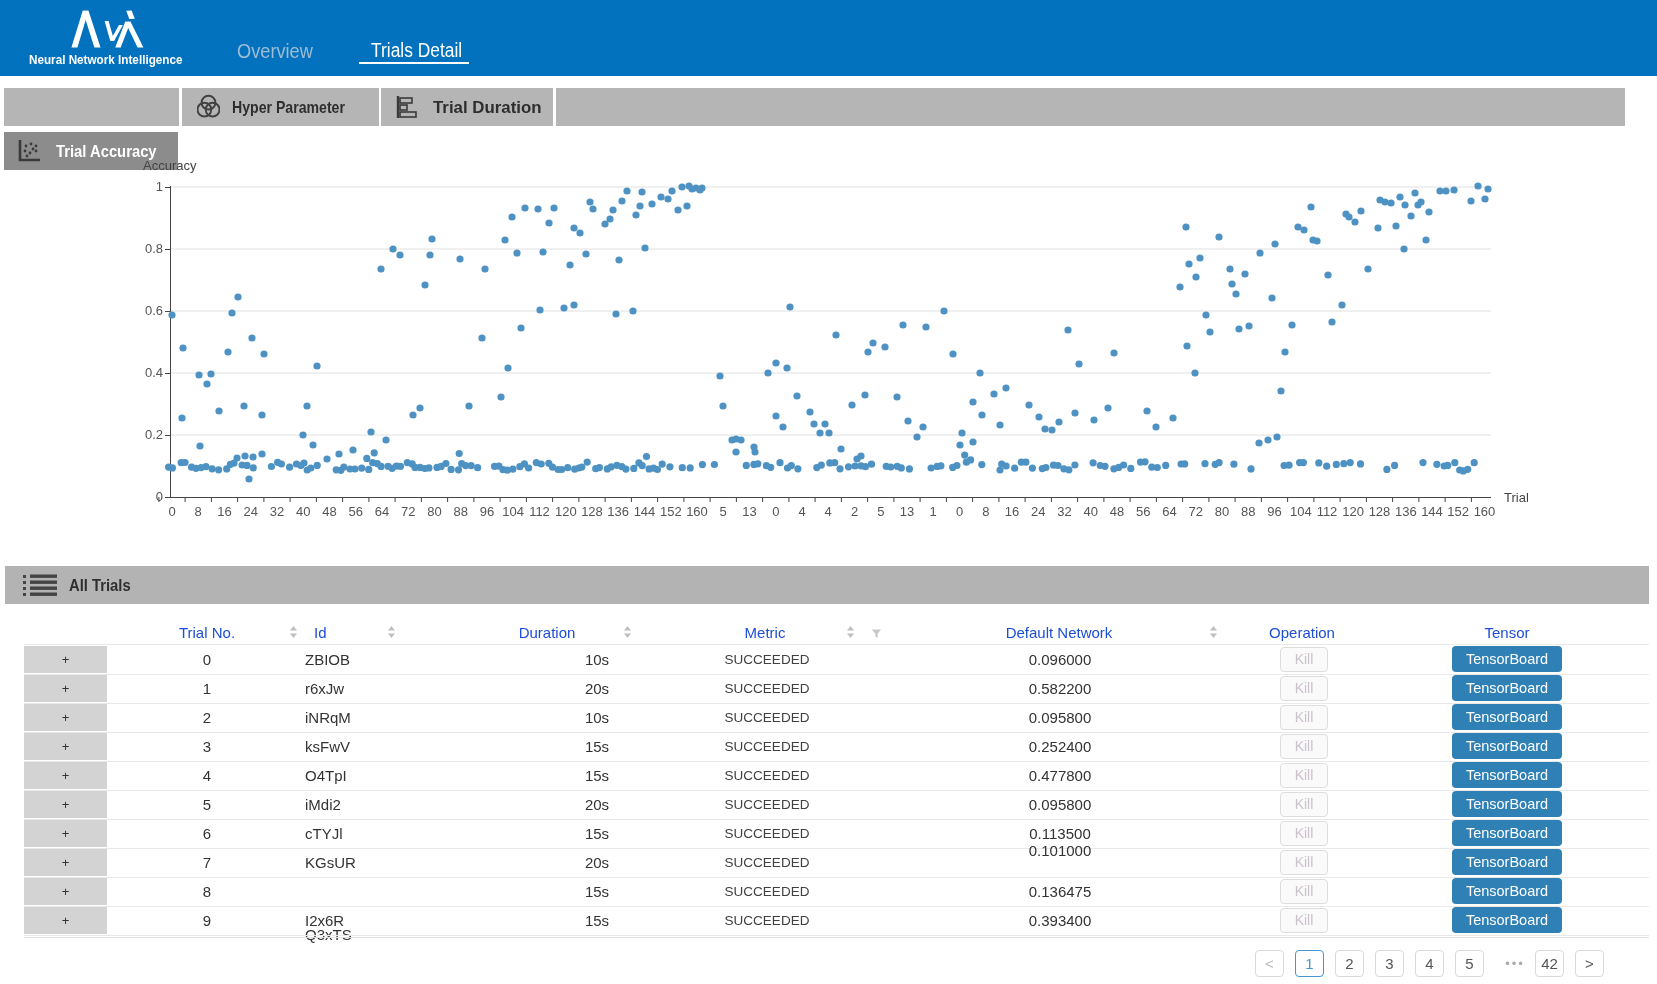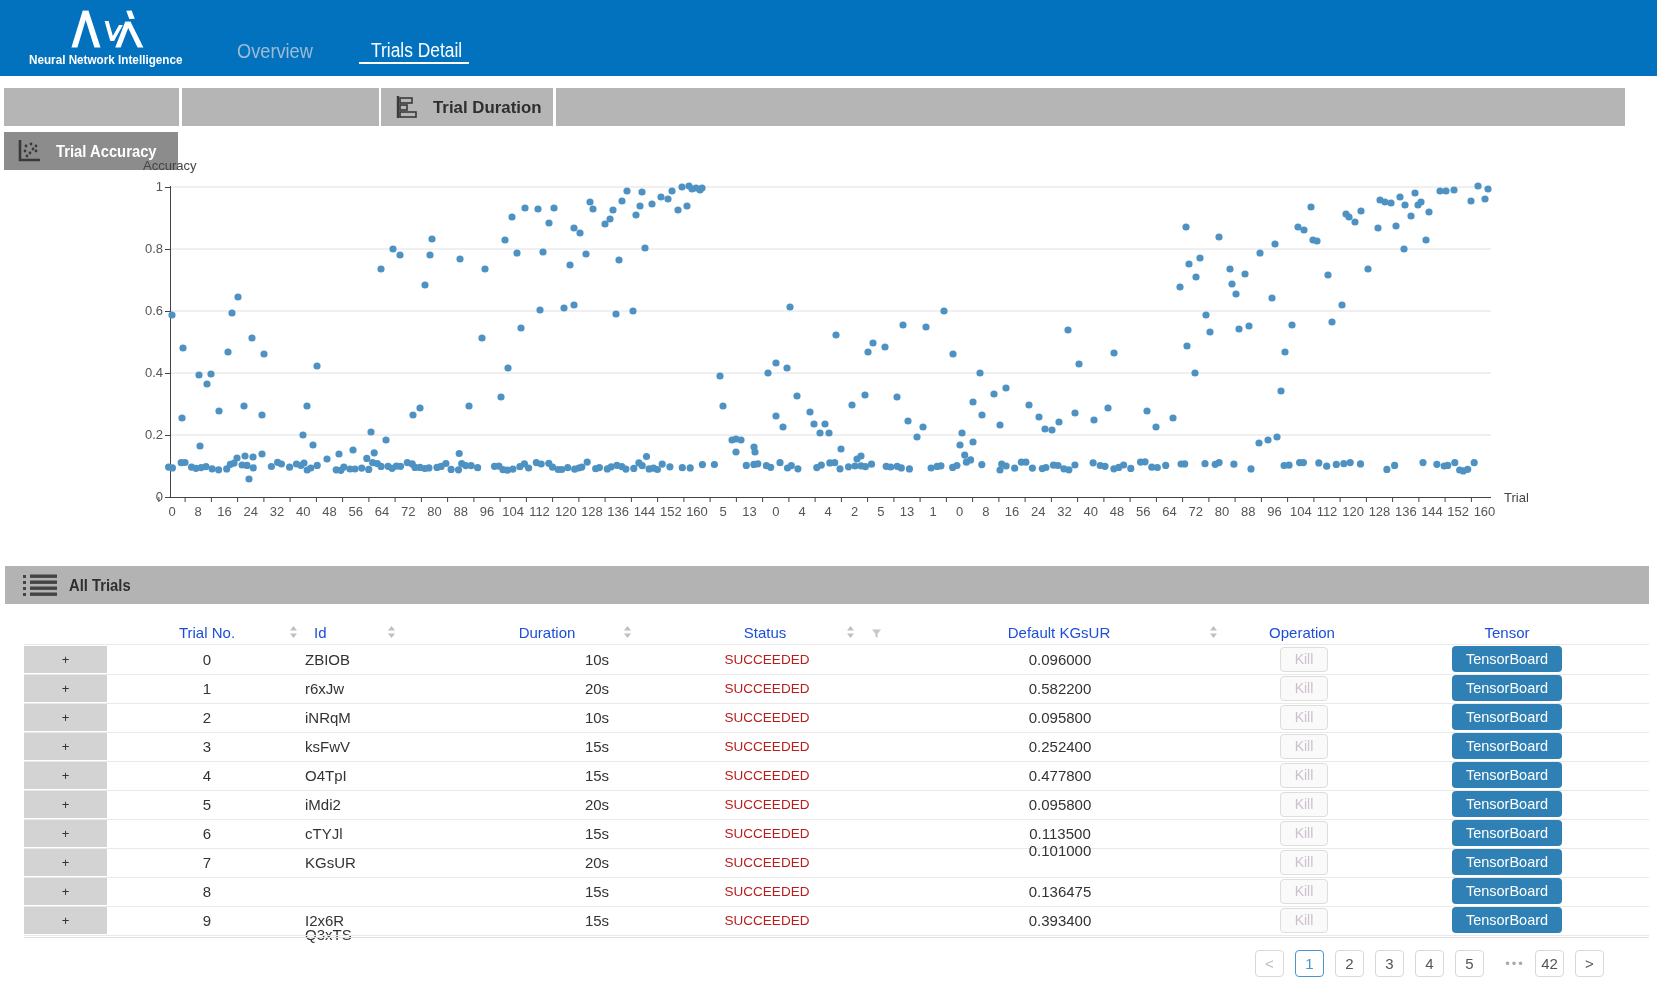--- a/index.html
+++ b/index.html
@@ -13,21 +13,21 @@
 #tabstrip { position:absolute; left:4px; top:88px; width:1621px; height:38px; background:#b5b5b5; }
 .tab { position:absolute; top:0; height:38px; }
 .tab-sel { background:#8c8c8c;margin-top:44px; }
 .tab-label { position:absolute; top:10px; font-size:17px; font-weight:bold; color:#2e2e2e; transform:scaleX(0.87); transform-origin:left; }
 .gap { position:absolute; top:0; width:3px; height:38px; background:#fff; }
 #alltrials { position:absolute; left:5px; top:566px; width:1644px; height:38px; background:#b3b3b3; }
 #alltrials .tab-label { color:#2f2f2f; }
 .hdrtxt { position:absolute; top:624px; font-size:15px; color:#1d4ed8; }
 .rowtxt { position:absolute; font-size:15px; color:#333; }
 .ctr { transform:translateX(-50%); }
-.succ { color:#b91c1c; font-size:13.5px; padding-top:1px; }
+.succ { color:#404040; font-size:13.5px; padding-top:1px; }
 .pluscell { position:absolute; left:24px; width:83px; height:27px; background:#d3d3d3; text-align:center; font-size:13px; color:#333; line-height:27px; }
 .rowline { position:absolute; left:24px; width:1625px; height:1px; background:#e9e9e9; }
 .killbtn { position:absolute; left:1280px; width:48px; height:25px; border:1px solid #ddd; border-radius:4px; background:#fafafa; color:#ccc1cc; font-size:14px; text-align:center; line-height:23px; }
 .tbbtn { position:absolute; left:1452px; width:110px; height:26px; border-radius:4px; background:#2f80b5; color:#fff; font-size:14.5px; text-align:center; line-height:26px; }
 .pgbox { position:absolute; top:950px; width:29px; height:27px; border:1px solid #d9d9d9; border-radius:4px; background:#fff; font-size:15px; color:#555; text-align:center; line-height:25px; }
 .sorticon { position:absolute; top:625px; width:9px; height:14px; }
 </style>
 </head>
 <body>
 
@@ -60,20 +60,28 @@
         <circle cx="7" cy="11" r="1.4"></circle>
           <circle cx="12" cy="13" r="1.4"></circle>
           <circle cx="18" cy="11" r="1.4"></circle>
         <circle cx="9" cy="16" r="1.4"></circle>
           <circle cx="15" cy="9" r="1.4"></circle>
       </g>
     </svg>
     <div class="tab-label" style="left:52px;color:#fff">Trial Accuracy</div>
   </div>
   <div class="gap" style="left:174.5px"></div>
+  <div class="tab" style="left:177.5px;width:197.5px">
+    <svg class="abs" style="left:15px;top:6px" width="23" height="25" viewBox="0 0 23 25">
+      <circle cx="11.5" cy="8.6" r="6.9" stroke="#424242" stroke-width="1.9" fill="none"></circle>
+      <circle cx="7.4" cy="15.6" r="6.9" stroke="#424242" stroke-width="1.9" fill="none"></circle>
+      <circle cx="15.6" cy="15.6" r="6.9" stroke="#424242" stroke-width="1.9" fill="none"></circle>
+    </svg>
+    <div class="tab-label" style="left:50px;transform:scaleX(0.83)">Hyper Parameter</div>
+  </div>
   <div class="gap" style="left:375.2px;width:2.3px"></div>
   <div class="tab" style="left:377.5px;width:165px">
     <svg class="abs" style="left:14px;top:8px" width="24" height="22" viewBox="0 0 24 22">
       <path d="M2 0 L2 22" stroke="#3a3a3a" stroke-width="2.4"></path>
       <rect x="4" y="2" width="12" height="5" stroke="#3a3a3a" stroke-width="1.6" fill="none"></rect>
       <rect x="4" y="9" width="7" height="5" stroke="#3a3a3a" stroke-width="1.6" fill="none"></rect>
       <rect x="4" y="16" width="16" height="5" stroke="#3a3a3a" stroke-width="1.6" fill="none"></rect>
     </svg>
     <div class="tab-label" style="left:51px;transform:scaleX(0.99)">Trial Duration</div>
   </div>
@@ -606,22 +614,22 @@
       <rect x="7" y="12.5" width="27" height="3.4"></rect>
         <rect x="7" y="18.5" width="27" height="3.4"></rect>
     </g>
   </svg>
   <div class="tab-label" style="left:64px;font-size:17px">All Trials</div>
 </div>
 
 <div class="hdrtxt ctr" style="left:207px">Trial No.</div>
 <div class="hdrtxt" style="left:314px">Id</div>
 <div class="hdrtxt ctr" style="left:547px">Duration</div>
-<div class="hdrtxt ctr" style="left:765px">Status</div>
-<div class="hdrtxt ctr" style="left:1059px">Default KGsUR</div>
+<div class="hdrtxt ctr" style="left:765px">Metric</div>
+<div class="hdrtxt ctr" style="left:1059px">Default Network</div>
 <div class="hdrtxt ctr" style="left:1302px">Operation</div>
 <div class="hdrtxt ctr" style="left:1507px">Tensor</div>
 <svg class="sorticon" style="left:289px">
     <path d="M4.5 1 L8 5.5 L1 5.5 Z" fill="#bfbfbf"></path>
     <path d="M4.5 13 L8 8.5 L1 8.5 Z" fill="#bfbfbf"></path>
   </svg>
 <svg class="sorticon" style="left:387px">
     <path d="M4.5 1 L8 5.5 L1 5.5 Z" fill="#bfbfbf"></path>
     <path d="M4.5 13 L8 8.5 L1 8.5 Z" fill="#bfbfbf"></path>
   </svg>

